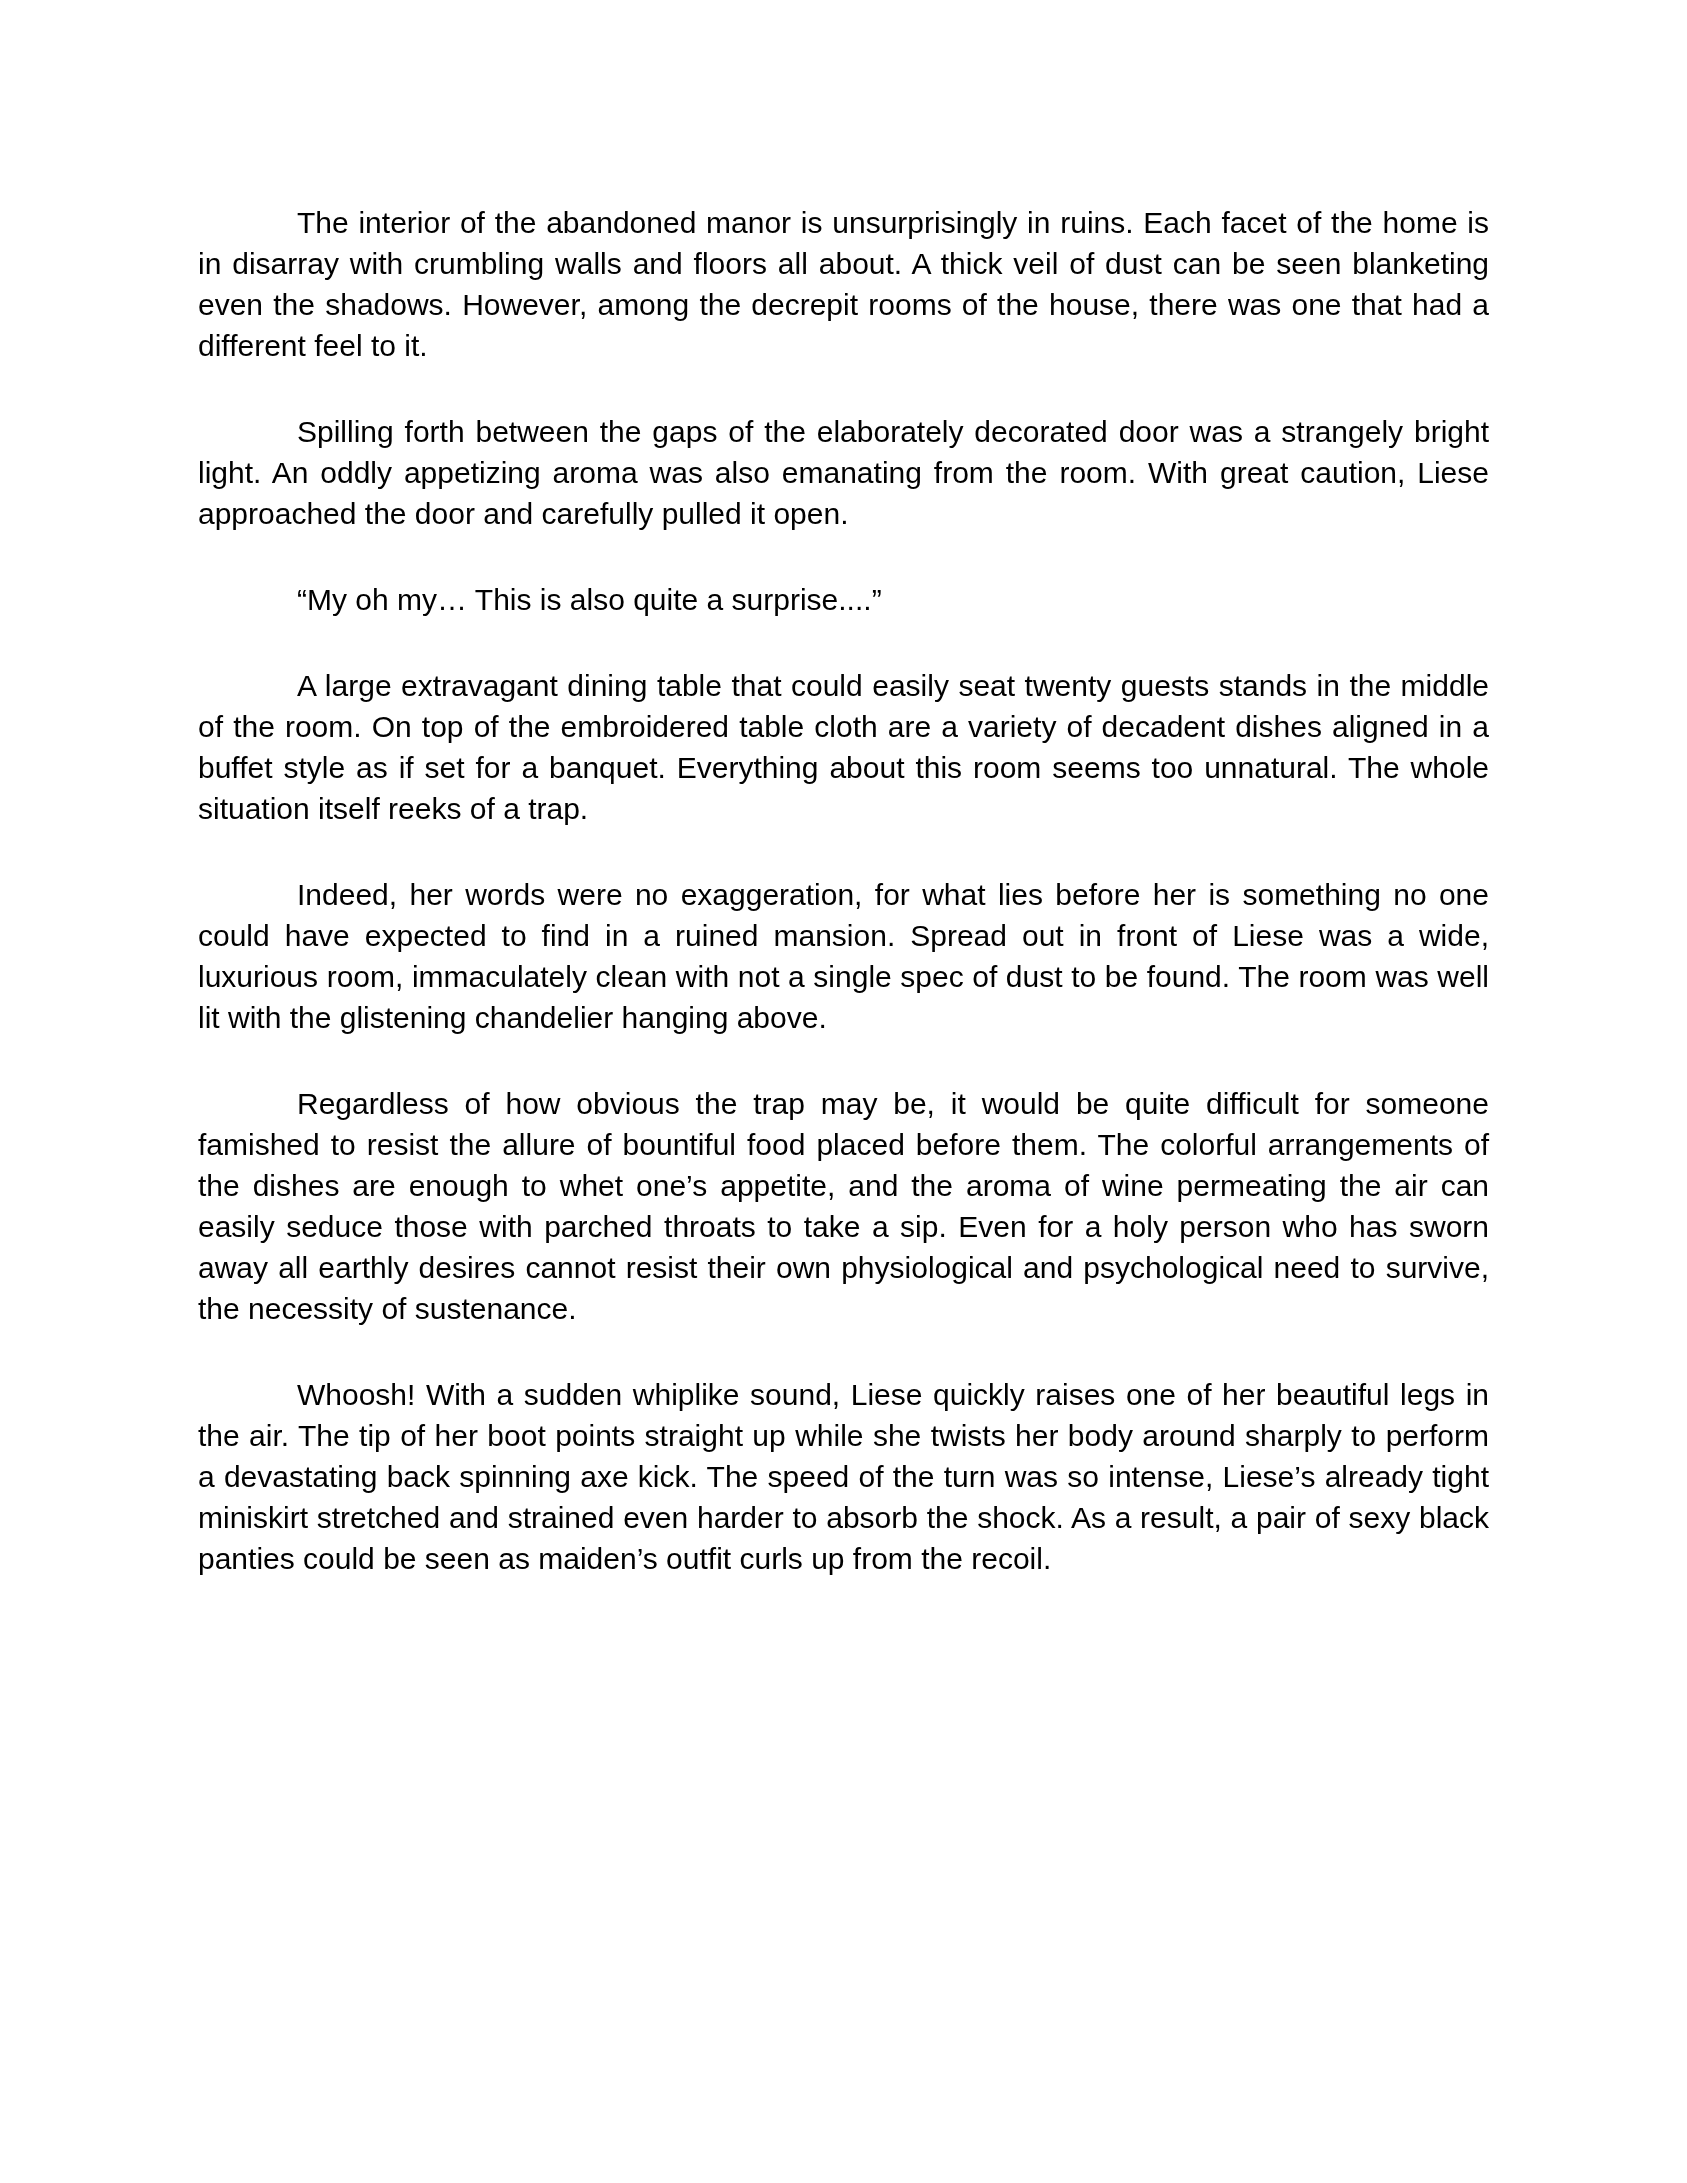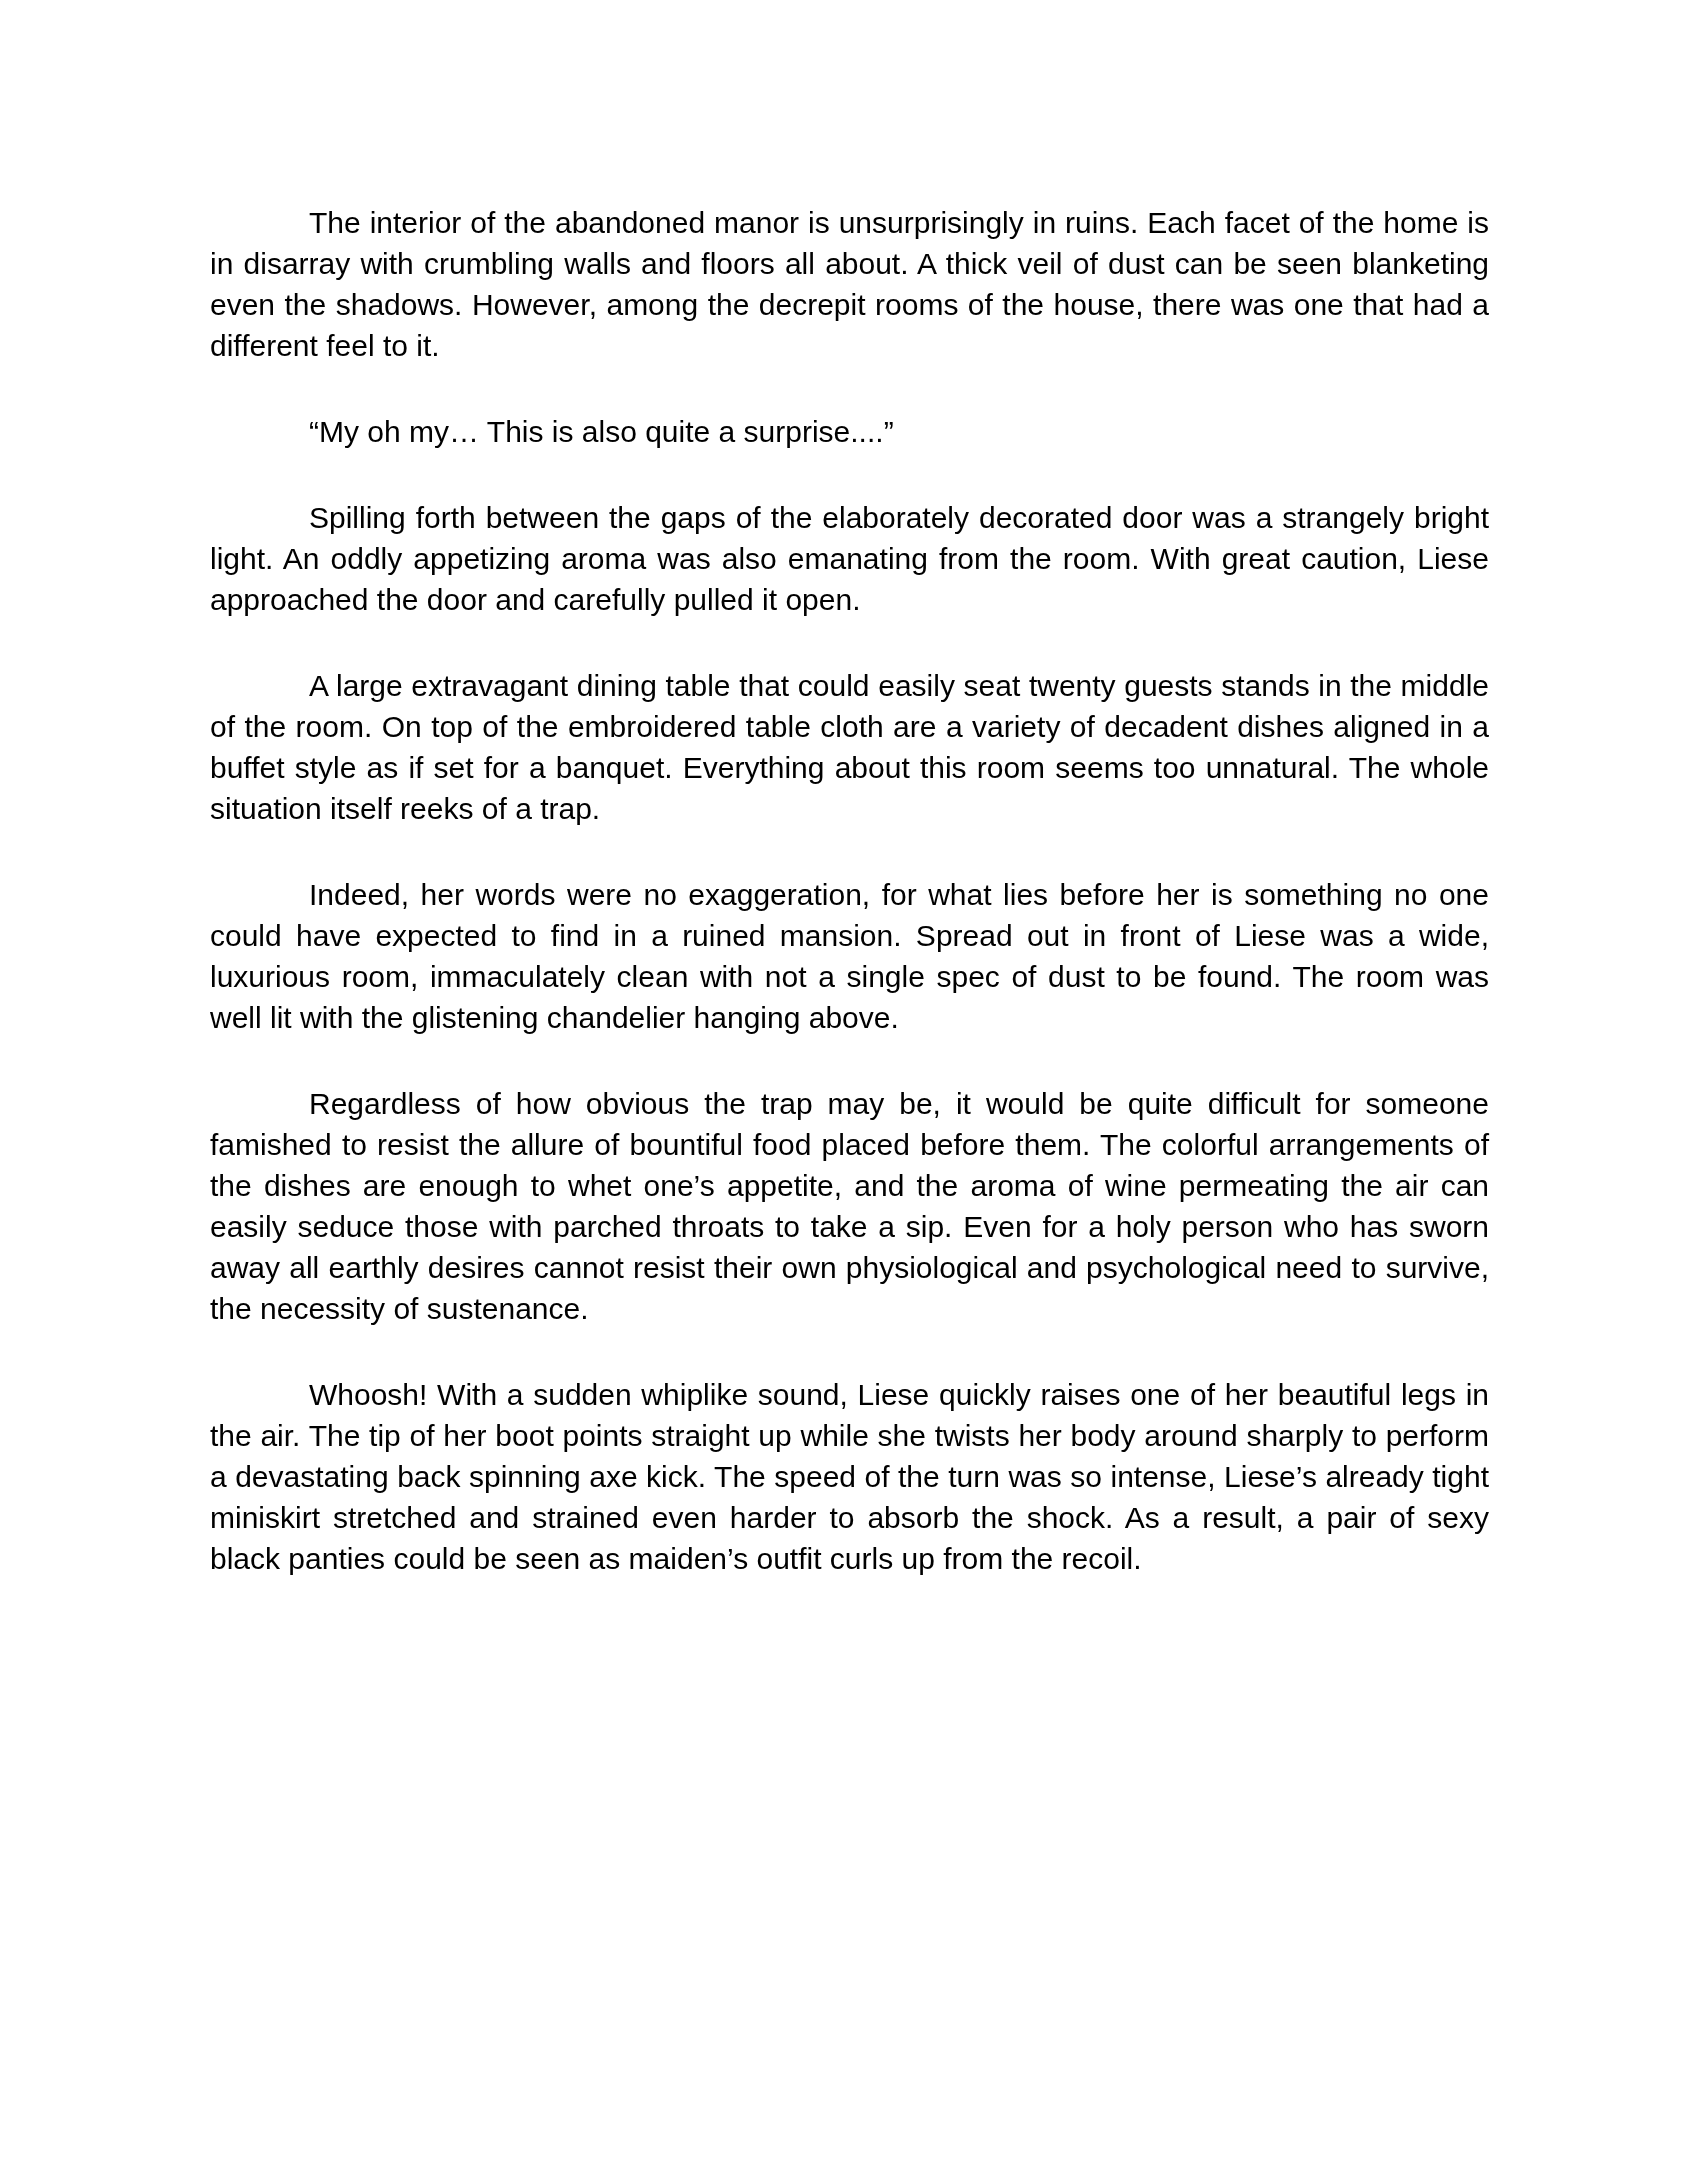--- a/index.html
+++ b/index.html
@@ -13,33 +13,33 @@
     box-sizing: border-box;
     width: 1687px;
     height: 2183px;
     padding: 202px 198px 0 198px;
     font-family: "Liberation Sans", sans-serif;
     font-size: 30px;
     line-height: 41px;
     font-weight: 400;
   }
   .text-body p.para {
-    margin: 0 0 45px 12px;
+    margin: 0 0 45px 0;
     text-indent: 99px;
     text-align: justify;
     white-space: normal;
   }
 </style>
 </head>
 <body style="background: rgb(255, 255, 255);">
 
 <main class="page" style="color: rgb(0, 0, 0);">
   <section class="text-body" id="paragraph-container">
       <p class="para">The interior of the abandoned manor is unsurprisingly in ruins. Each facet of the home is in disarray with crumbling walls and floors all about. A thick veil of dust can be seen blanketing even the shadows. However, among the decrepit rooms of the house, there was one that had a different feel to it.</p>
+      <p class="para">Spilling forth between the gaps of the elaborately decorated door was a strangely bright light. An oddly appetizing aroma was also emanating from the room. With great caution, Liese approached the door and carefully pulled it open.</p>
       <p class="para">“My oh my… This is also quite a surprise....”</p>
-      <p class="para">Spilling forth between the gaps of the elaborately decorated door was a strangely bright light. An oddly appetizing aroma was also emanating from the room. With great caution, Liese approached the door and carefully pulled it open.</p>
       <p class="para">A large extravagant dining table that could easily seat twenty guests stands in the middle of the room. On top of the embroidered table cloth are a variety of decadent dishes aligned in a buffet style as if set for a banquet. Everything about this room seems too unnatural. The whole situation itself reeks of a trap.</p>
       <p class="para">Indeed, her words were no exaggeration, for what lies before her is something no one could have expected to find in a ruined mansion. Spread out in front of Liese was a wide, luxurious room, immaculately clean with not a single spec of dust to be found. The room was well lit with the glistening chandelier hanging above.</p>
       <p class="para">Regardless of how obvious the trap may be, it would be quite difficult for someone famished to resist the allure of bountiful food placed before them. The colorful arrangements of the dishes are enough to whet one’s appetite, and the aroma of wine permeating the air can easily seduce those with parched throats to take a sip. Even for a holy person who has sworn away all earthly desires cannot resist their own physiological and psychological need to survive, the necessity of sustenance.</p>
       <p class="para">Whoosh! With a sudden whiplike sound, Liese quickly raises one of her beautiful legs in the air. The tip of her boot points straight up while she twists her body around sharply to perform a devastating back spinning axe kick. The speed of the turn was so intense, Liese’s already tight miniskirt stretched and strained even harder to absorb the shock. As a result, a pair of sexy black panties could be seen as maiden’s outfit curls up from the recoil.</p>
     </section>
 </main>
 
 
 </body></html>

